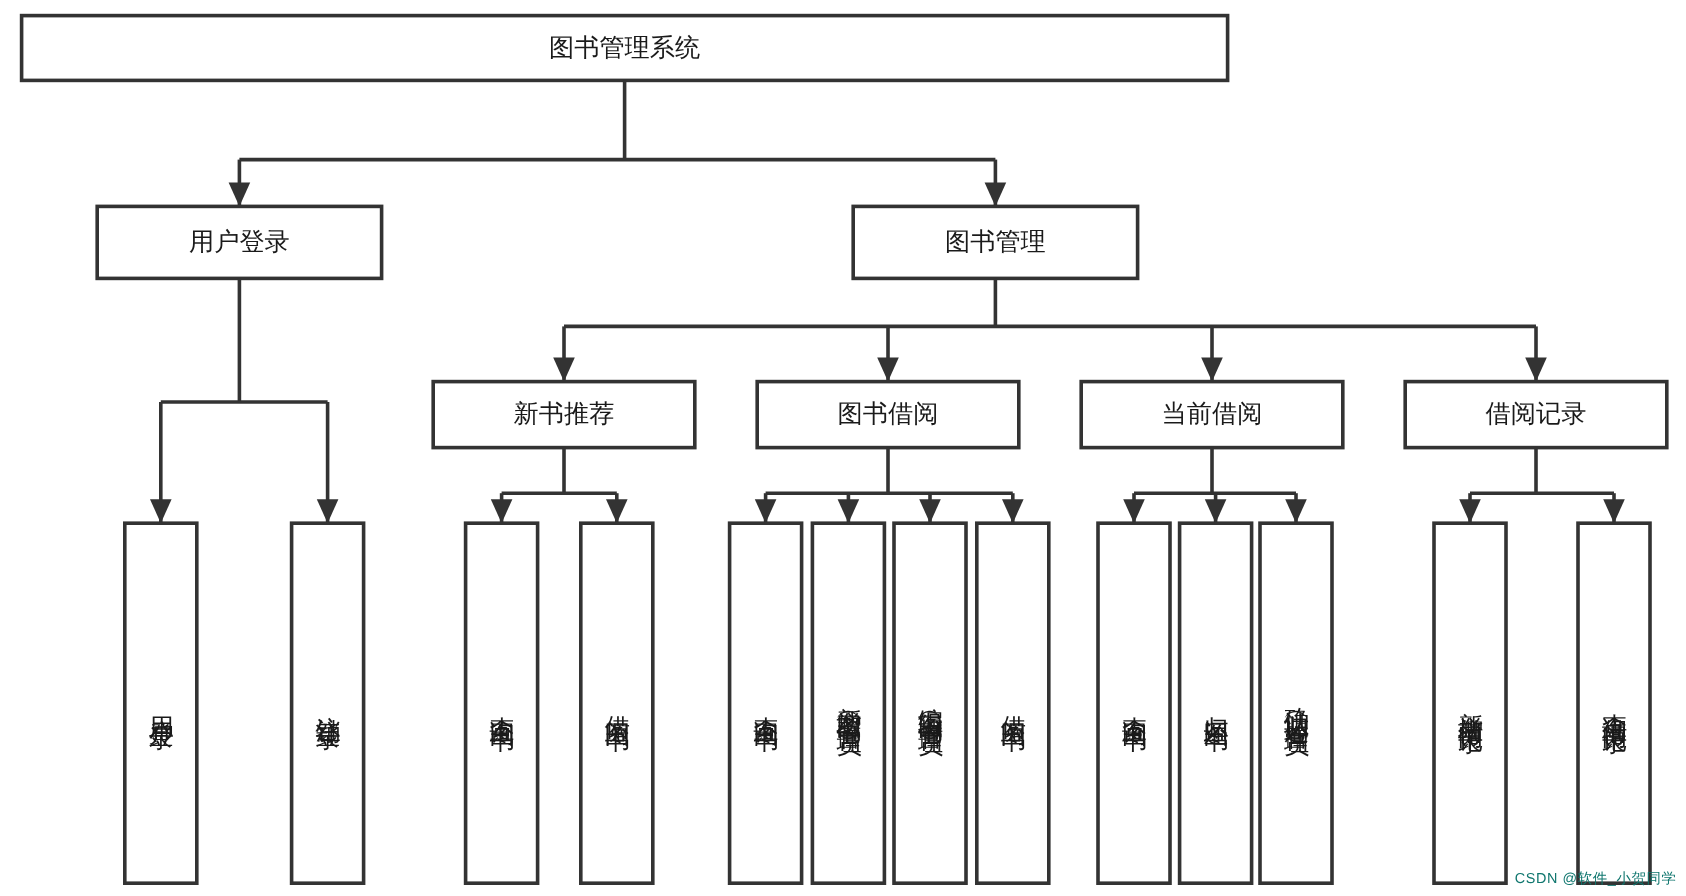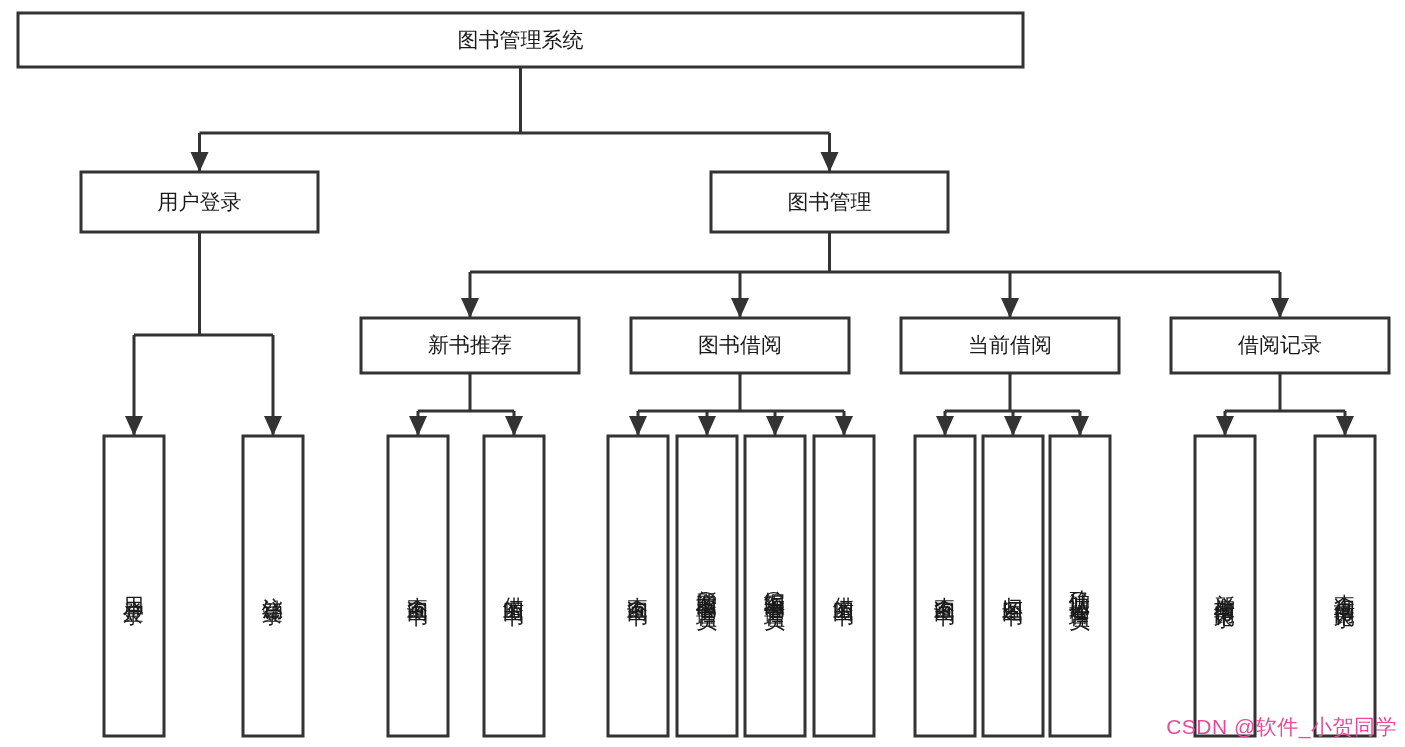--- a/index.html
+++ b/index.html
@@ -58,22 +58,22 @@
     display: flex;
     align-items: center;
     justify-content: center;
     pointer-events: none;
   }
   .watermark {
     position: absolute;
     right: 8px;
     bottom: 6px;
     font-family: "Liberation Sans", "DejaVu Sans", sans-serif;
-    font-size: 21px;
-    color: #ec4899;
+    font-size: 12px;
+    color: #0f766e;
     white-space: nowrap;
     letter-spacing: 0.5px;
   }
 </style>
 </head>
 <body>
 
 <div id="diagram-root">
 
   <svg id="diagram-svg" width="1405" height="747" viewBox="0 0 1405 747" xmlns="http://www.w3.org/2000/svg">

